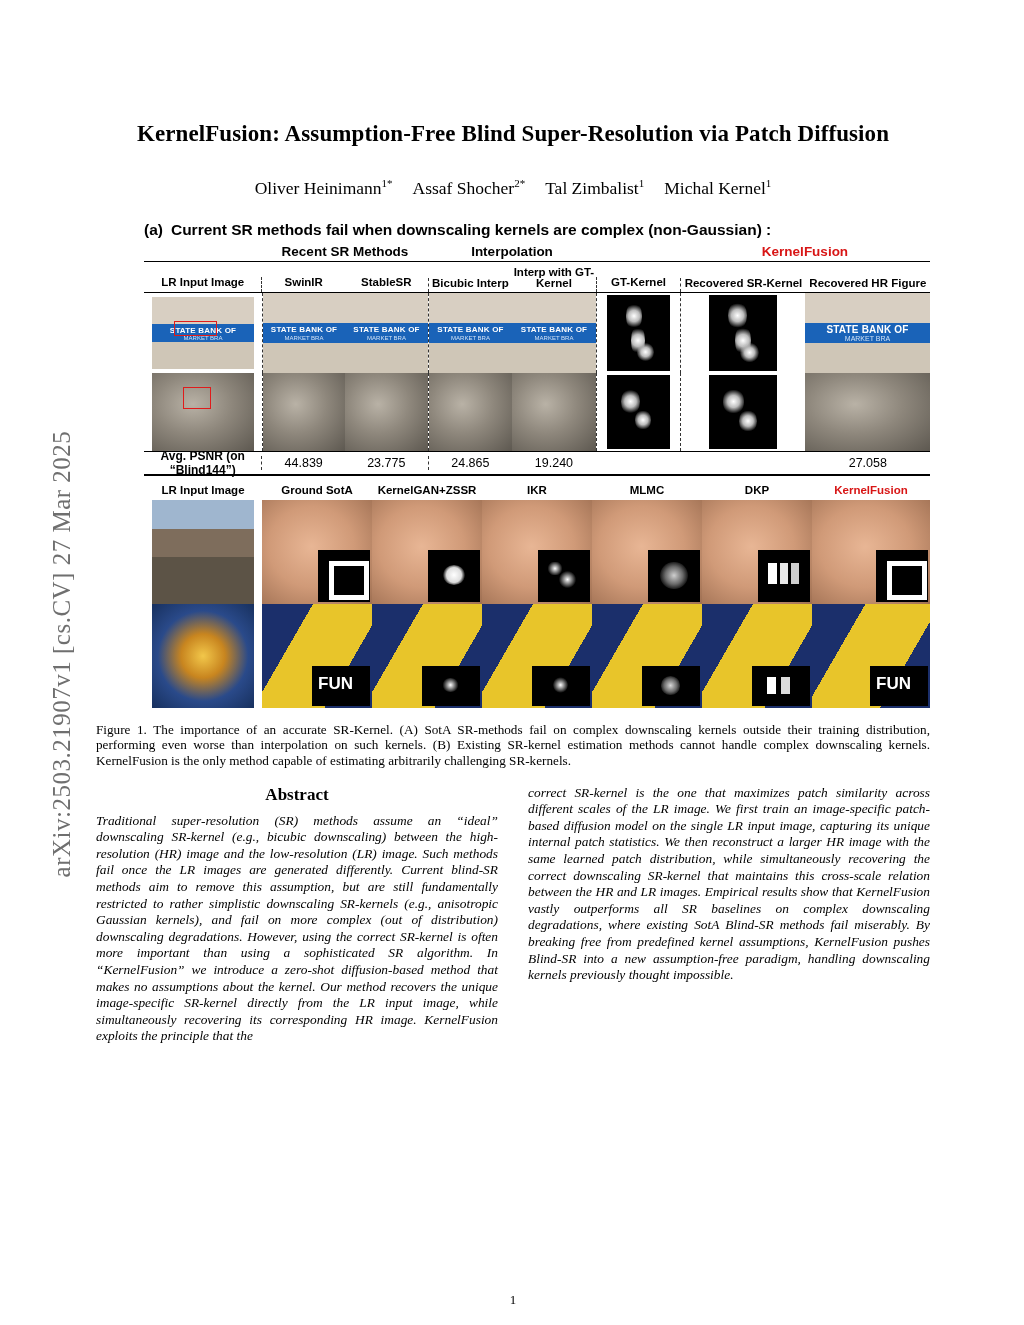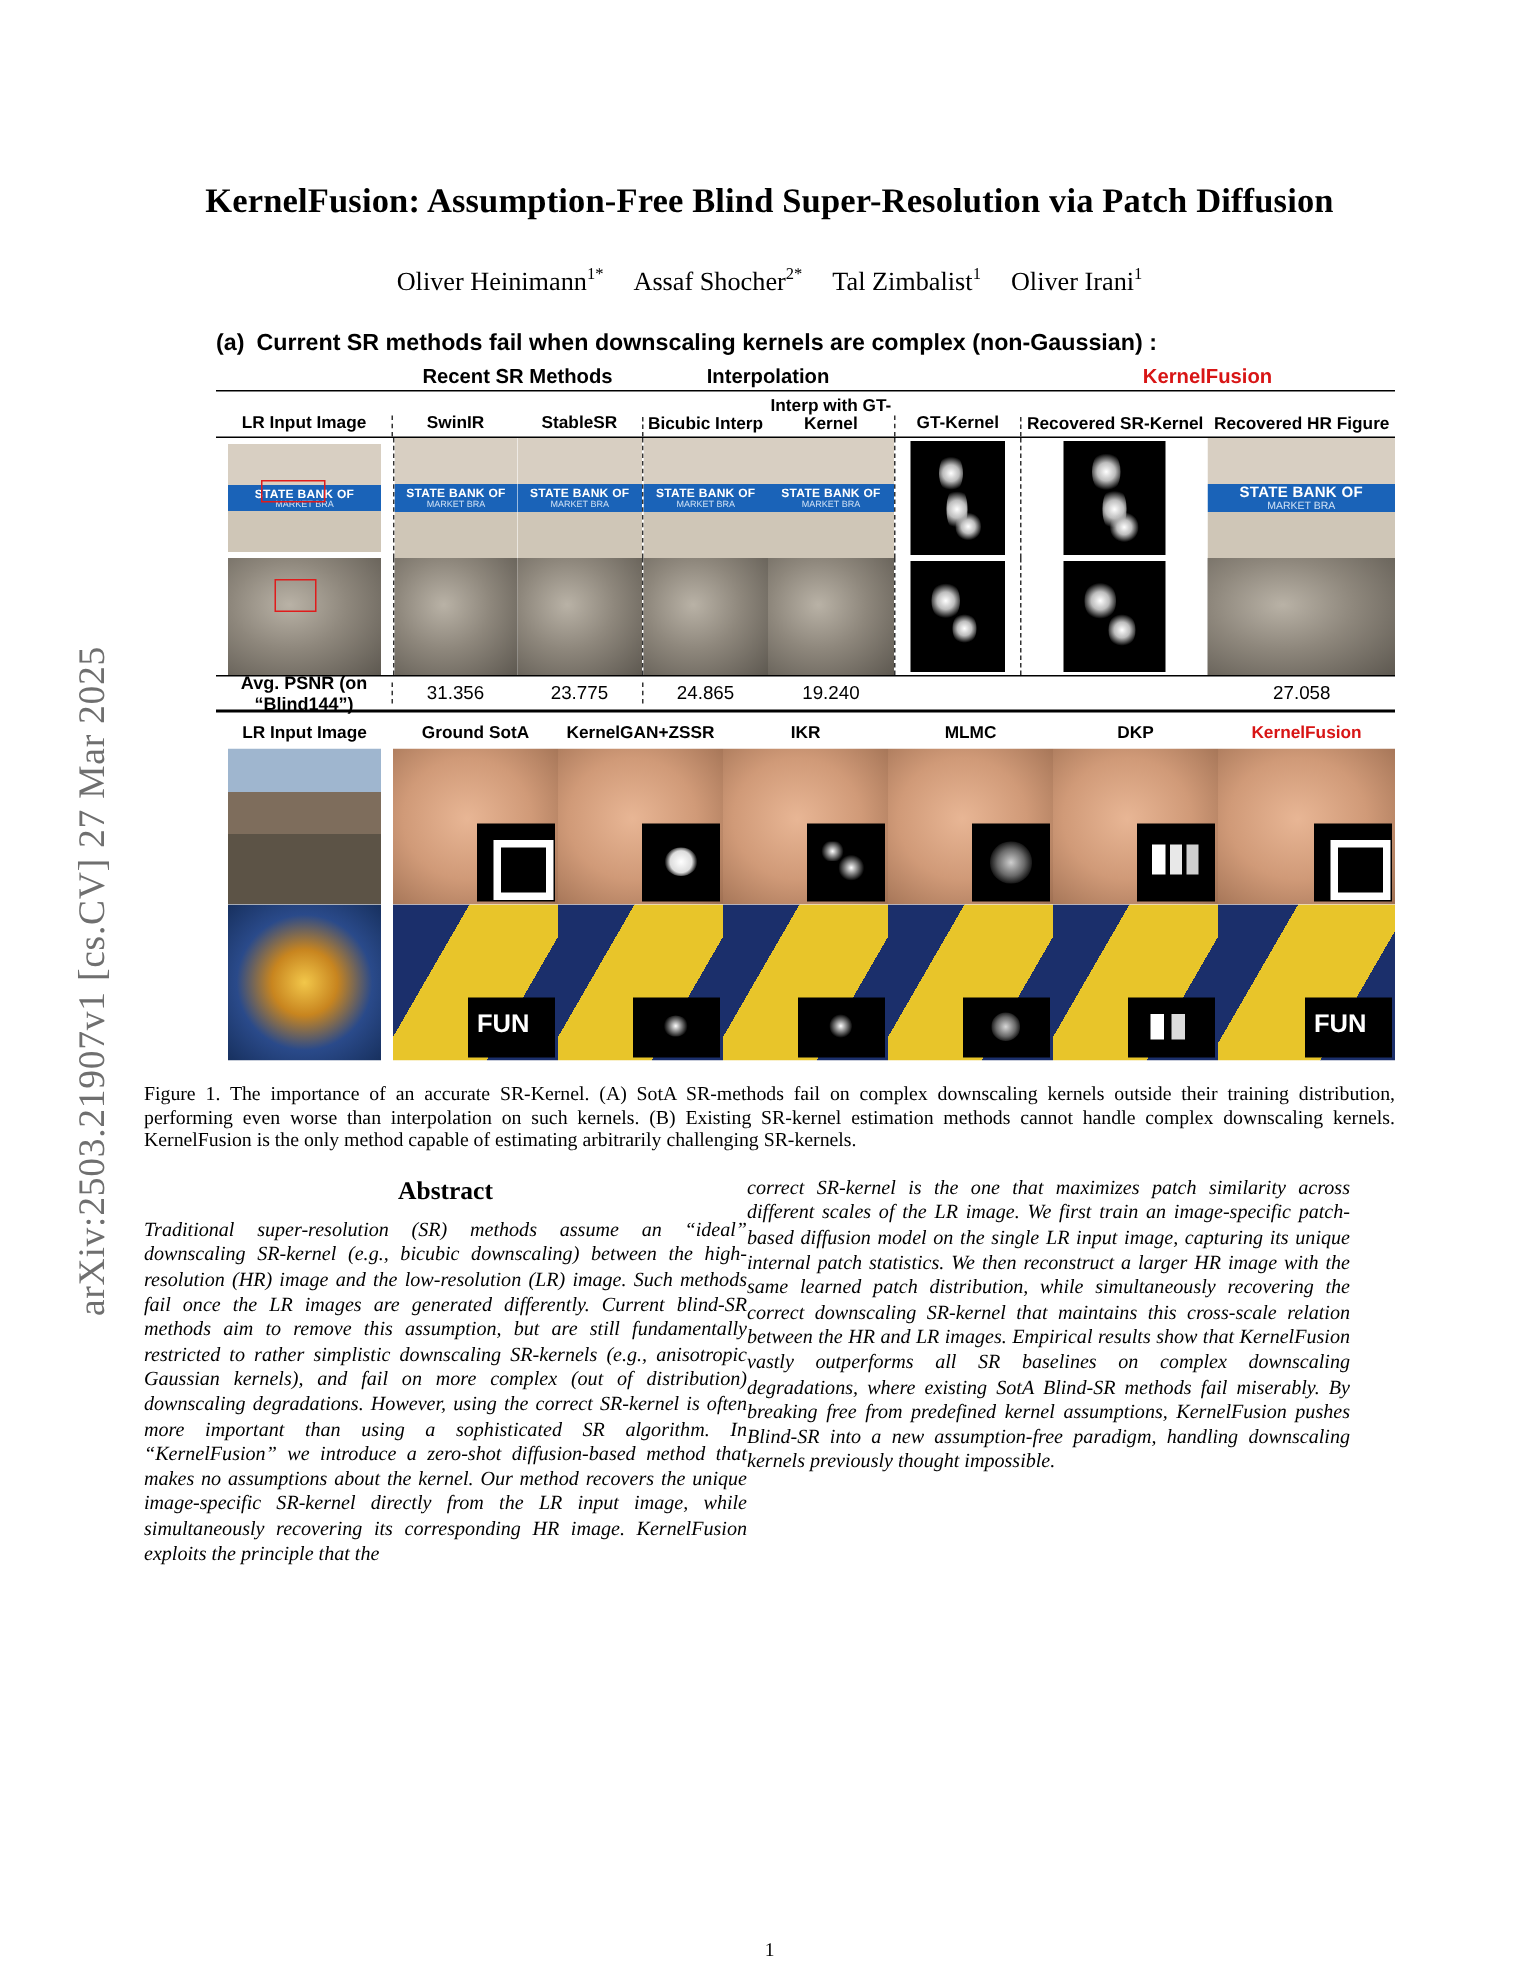--- a/index.html
+++ b/index.html
@@ -211,20 +211,21 @@
     line-height: 15.6px;
     text-align: justify;
     width: 834px;
   }
   .caption b { font-weight: normal; }
 
   
   .cols {
     margin-top: 16px;
     display: flex;
+    gap: 30px;
     width: 834px;
   }
   .col { width: 402px; }
   .abstract-h {
     text-align: center;
     font-size: 17px;
     font-weight: bold;
     margin-bottom: 8px;
   }
   .abstract-p {
@@ -244,21 +245,21 @@
 </head>
 <body>
 
 <div class="arxiv-stamp">arXiv:2503.21907v1  [cs.CV]  27 Mar 2025</div>
 
 <div class="page">
 
   <div class="title">KernelFusion: Assumption-Free Blind Super-Resolution via Patch Diffusion</div>
 
   <div class="authors">
-    <span class="name"><span>Oliver Heinimann</span><sup>1*</sup></span><span class="name"><span>Assaf Shocher</span><sup>2*</sup></span><span class="name"><span>Tal Zimbalist</span><sup>1</sup></span><span class="name"><span>Oliver Irani</span><sup>1</sup></span>
+    <span class="name"><span>Oliver Heinimann</span><sup>1*</sup></span><span class="name"><span>Assaf Shocher</span><sup>2*</sup></span><span class="name"><span>Tal Zimbalist</span><sup>1</sup></span><span class="name"><span>Michal Kernel</span><sup>1</sup></span>
   </div>
 
 
   <div class="figure">
 
     <div class="fig-panel-title">
       <span class="lbl">(a)</span><span>Current SR methods fail when downscaling kernels are complex (non-Gaussian) :</span>
     </div>
 
     <div class="grid-a">
@@ -366,21 +367,21 @@
             <div class="blob" style="left:44%;top:46%;width:26%;height:32%"></div>
           </div>
         </div>
         <div class="cell" style="width:125px;height:78px">
             <div class="tile tile-statue"></div>
           </div>
       </div>
 
       <div class="psnr-row">
         <div class="lbl" style="width:118px">Avg. PSNR (on “Blind144”)</div>
-        <div class="dash" style="width:83px">31.356</div>
+        <div class="dash" style="width:83px">44.839</div>
         <div style="width:83px">23.775</div>
         <div class="dash" style="width:84px">24.865</div>
         <div style="width:84px">19.240</div>
         <div class="dash" style="width:84px"></div>
         <div class="dash" style="width:125px"></div>
         <div style="width:125px">27.058</div>
       </div>
     </div>
 
 

